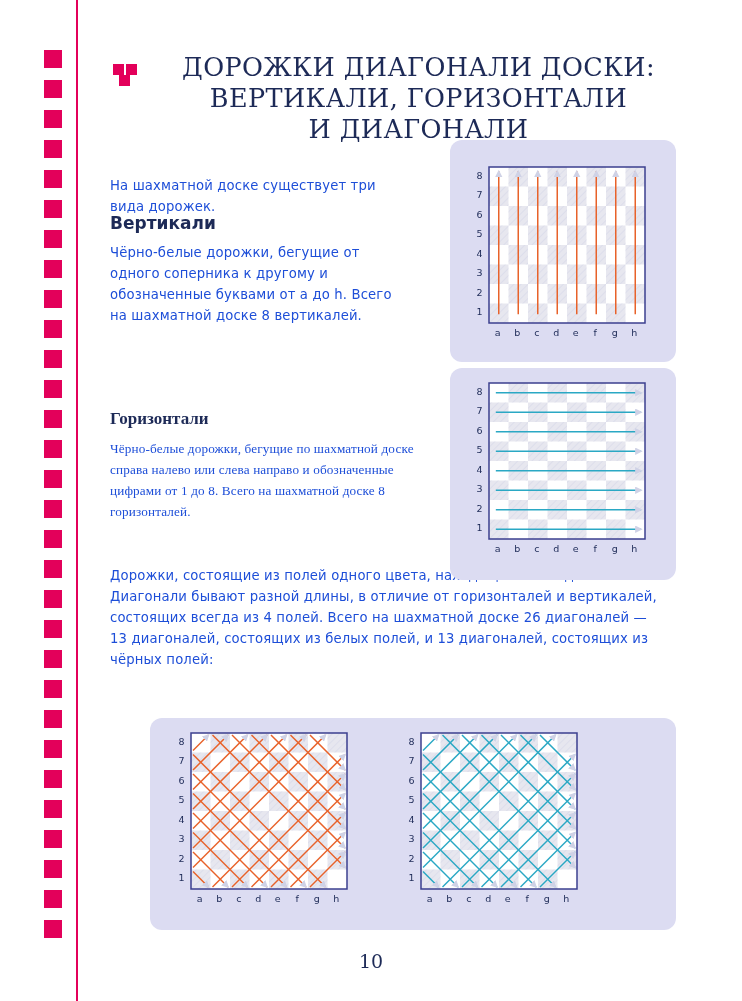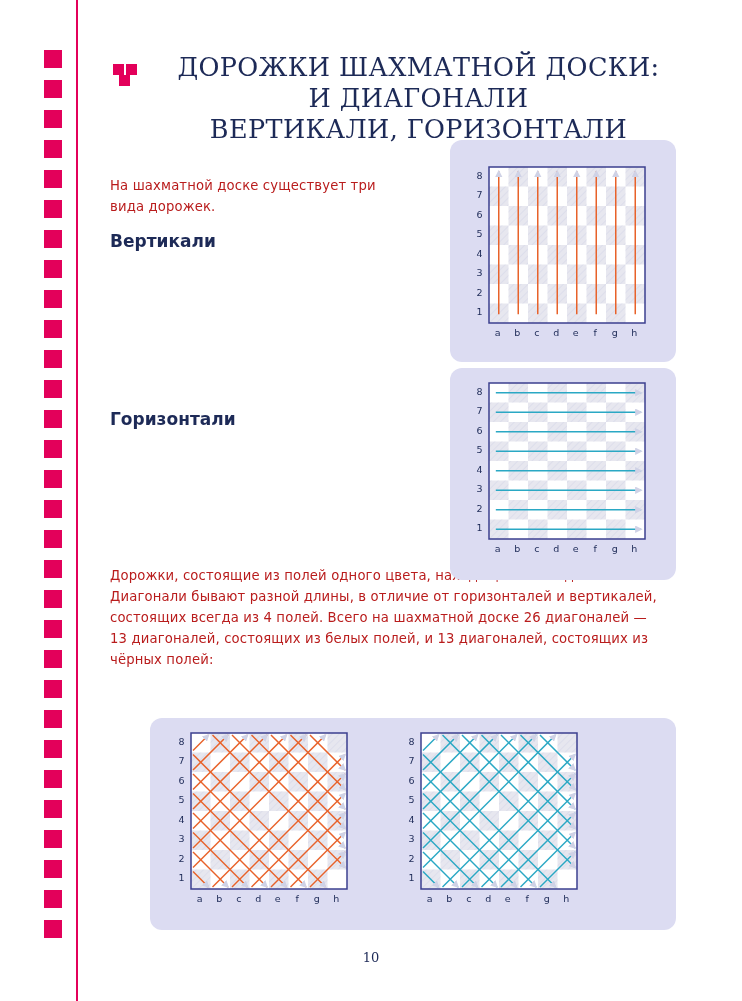--- a/index.html
+++ b/index.html
@@ -37,45 +37,45 @@
     margin-left:56px;
     font-family:"DejaVu Serif", serif;
     font-size:25.5px;
     line-height:31px;
     color:#1d2a57;
     text-align:center;
     letter-spacing:0.4px;
     width:505px;
   }
   .p{
-    font-size:13.2px;line-height:21px;color:#b91c1c;
+    font-size:13.2px;line-height:21px;color:#1d4ed8;
     letter-spacing:0.15px;
   }
   .h2{
     font-size:17px;line-height:22px;color:#1d2a57;font-weight:bold;
     margin-bottom:8px;
   }
   .intro{position:absolute;left:110px;top:175px;width:290px;}
-  .sec-vert{position:absolute;left:110px;top:230px;width:300px;}
-  .sec-horiz{position:absolute;left:110px;top:408px;width:310px;}
+  .sec-vert{position:absolute;left:110px;top:212px;width:300px;}
+  .sec-horiz{position:absolute;left:110px;top:408px;width:310px;font-family:Liberation Serif, serif;}
   .sec-diag{position:absolute;left:110px;top:565px;width:560px;}
   .sec-diag .p{width:556px;}
 
   
   .panel{
     position:absolute;background:#dcdcf2;border-radius:12px;
   }
   .board-wrap{position:absolute;}
   .lbl{
     position:absolute;font-size:9.5px;color:#1d2a57;text-align:center;
     font-family:"DejaVu Sans", sans-serif;
   }
   .pagenum{
     position:absolute;left:0;right:0;top:950px;text-align:center;
-    font-size:13px;color:#1d2a57;font-family:"DejaVu Serif",serif;
+    font-size:19px;color:#1d2a57;font-family:"DejaVu Serif",serif;
   }
   svg{display:block;}
 </style>
 </head>
 <body>
 
 <div class="page">
 
   <div class="rail-line"></div>
   <div class="rail" id="rail">
@@ -111,36 +111,38 @@
       <i></i>
     </div>
 
   <div class="head">
     <div class="head-mark">
       <span class="m1"></span>
         <span class="m2"></span>
         <span class="m3"></span>
     </div>
     <div class="title">
-      <div>ДОРОЖКИ ШАХМАТНОЙ ДОСКИ:</div>
+      <div>ДОРОЖКИ ДИАГОНАЛИ ДОСКИ:</div>
+      <div>ВЕРТИКАЛИ, ГОРИЗОНТАЛИ</div>
       <div>И ДИАГОНАЛИ</div>
-      <div>ВЕРТИКАЛИ, ГОРИЗОНТАЛИ</div>
     </div>
   </div>
 
   <div class="intro">
     <div class="p">На шахматной доске существует три вида дорожек.</div>
   </div>
 
   <div class="sec-vert">
     <div class="h2">Вертикали</div>
+    <div class="p">Чёрно-белые дорожки, бегущие от одного соперника к другому и обозначенные буквами от a до h. Всего на шахматной доске 8 вертикалей.</div>
   </div>
 
   <div class="sec-horiz">
     <div class="h2">Горизонтали</div>
+    <div class="p">Чёрно-белые дорожки, бегущие по шахматной доске справа налево или слева направо и обозначенные цифрами от 1 до 8. Всего на шахматной доске 8 горизонталей.</div>
   </div>
 
   <div class="sec-diag">
     <div class="p">Дорожки, состоящие из полей одного цвета, находящихся на одной линии. Диагонали бывают разной длины, в отличие от горизонталей и вертикалей, состоящих всегда из 4 полей. Всего на шахматной доске 26 диагоналей — 13 диагоналей, состоящих из белых полей, и 13 диагоналей, состоящих из чёрных полей:</div>
   </div>
 
   <div class="panel" id="panel-vert" style="left:450px;top:140px;width:226px;height:222px;"></div>
   <div class="panel" id="panel-horiz" style="left:450px;top:368px;width:226px;height:212px;"></div>
   <div class="panel" id="panel-diag" style="left:150px;top:718px;width:526px;height:212px;"></div>
 

